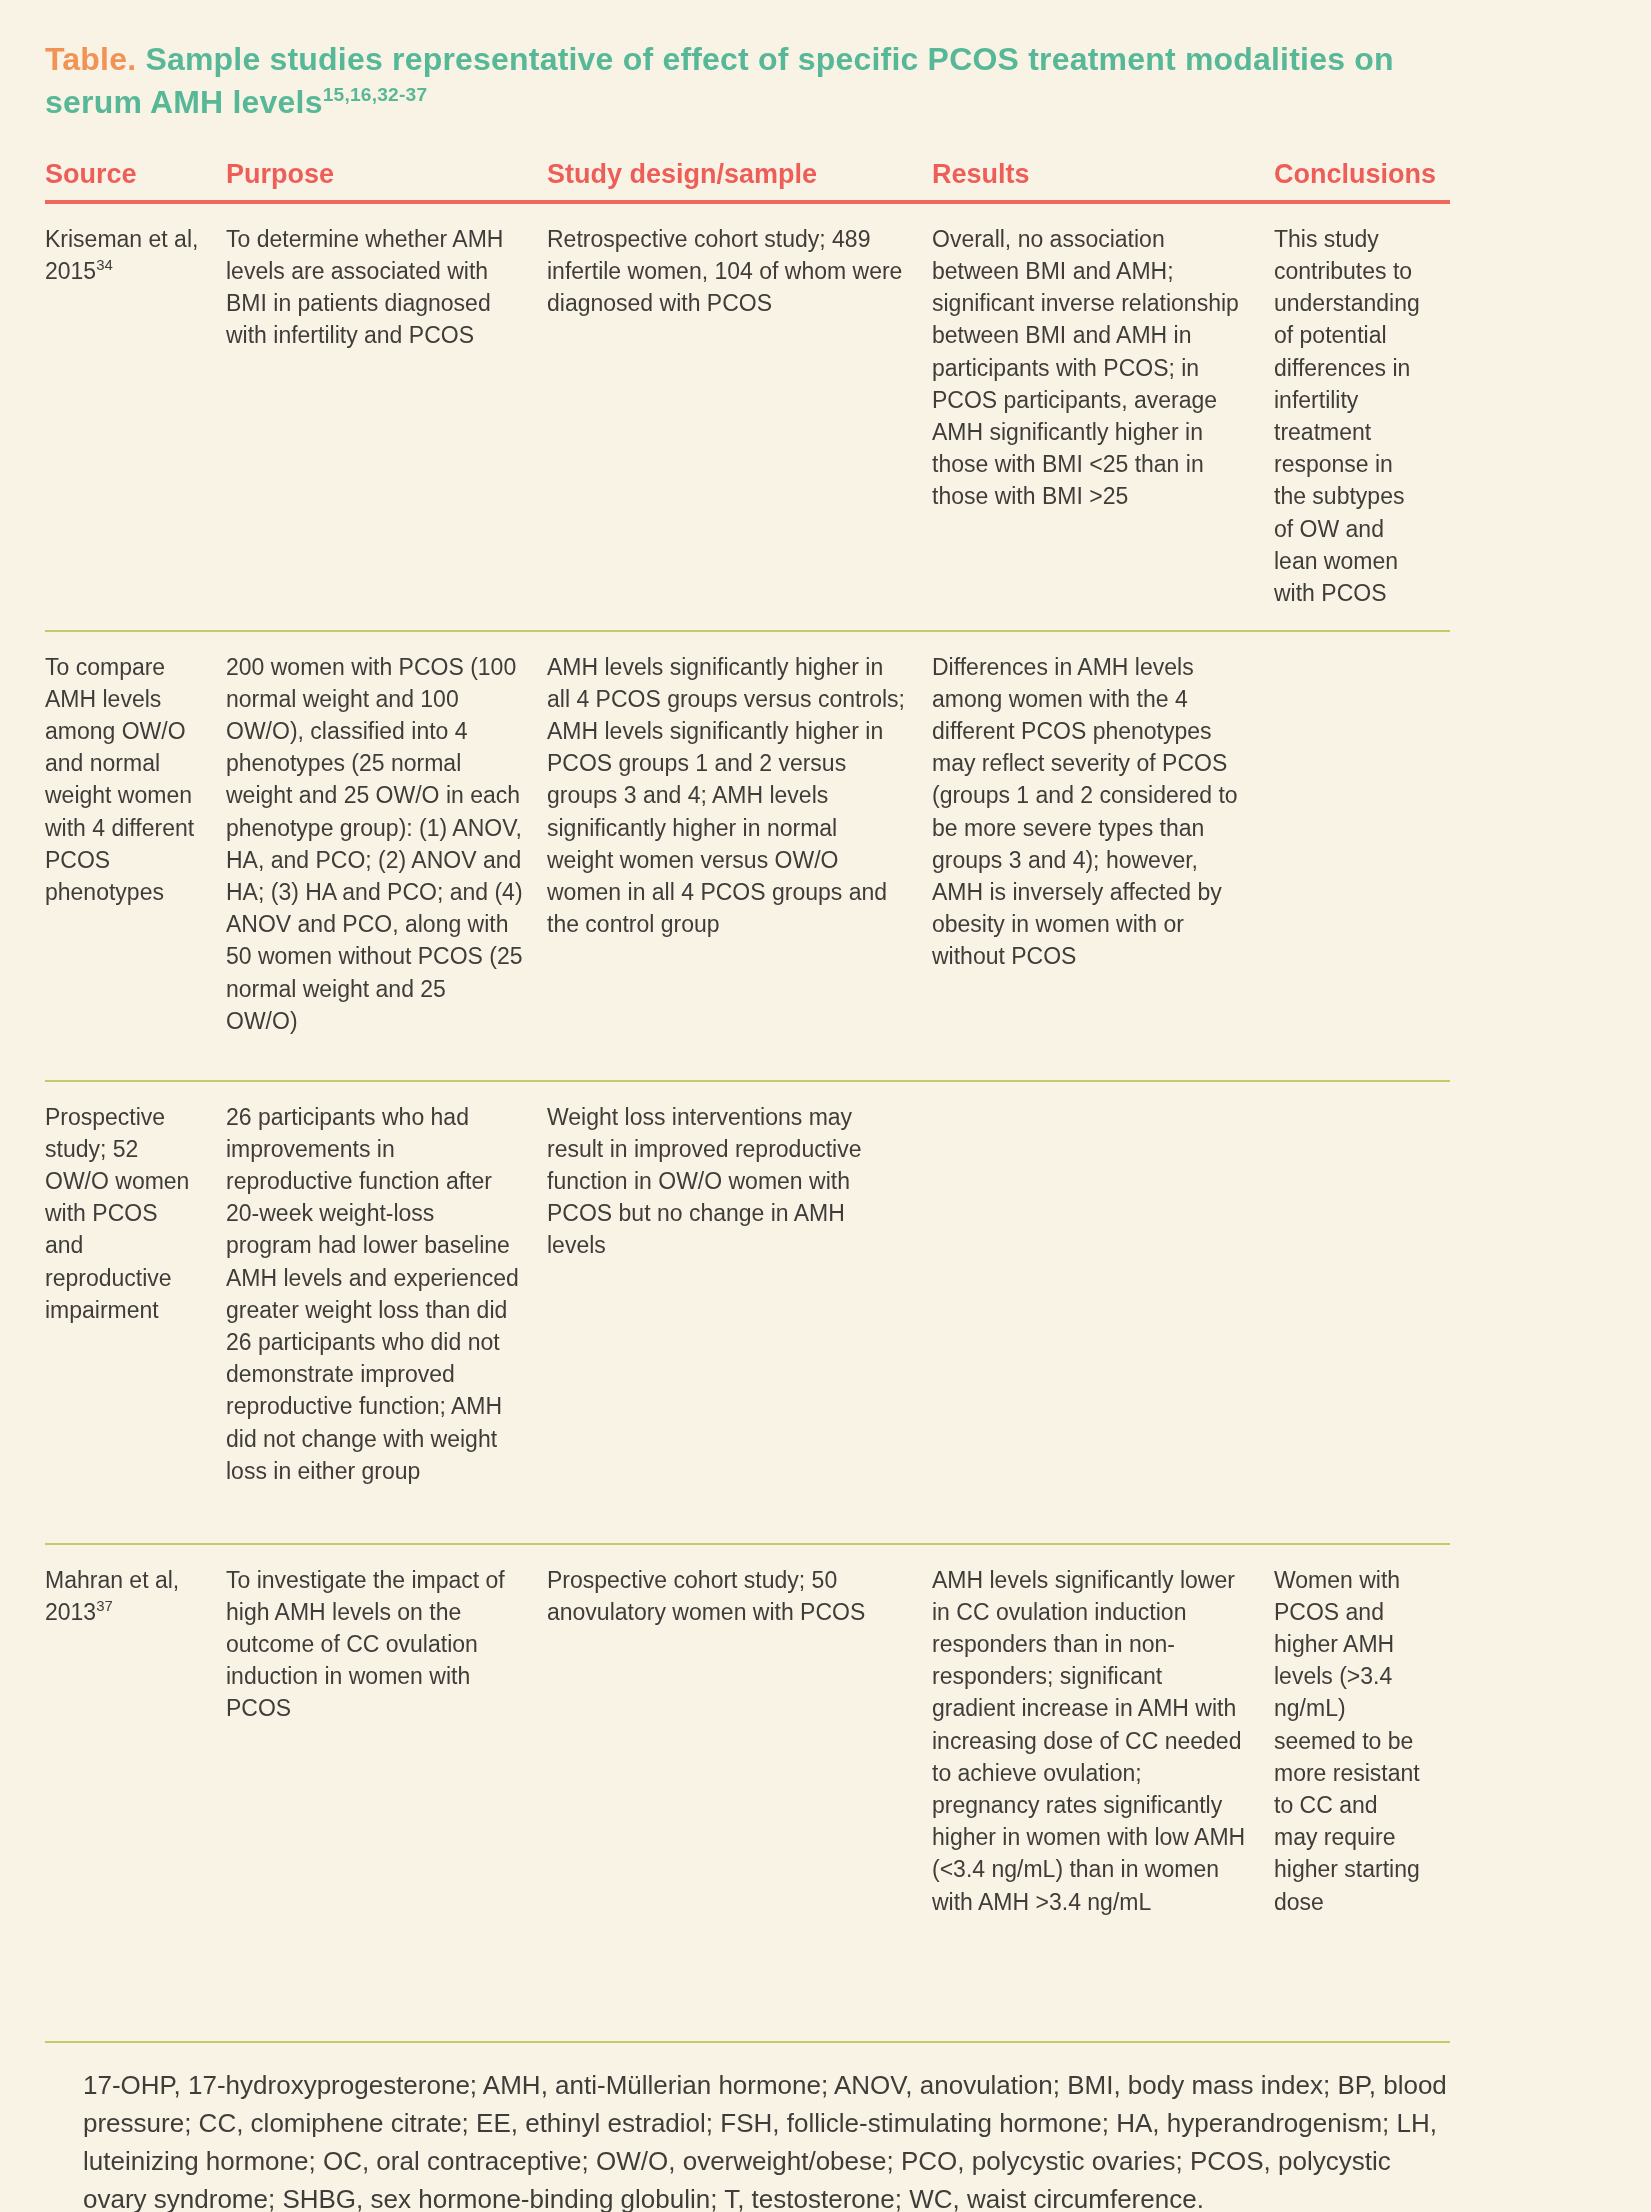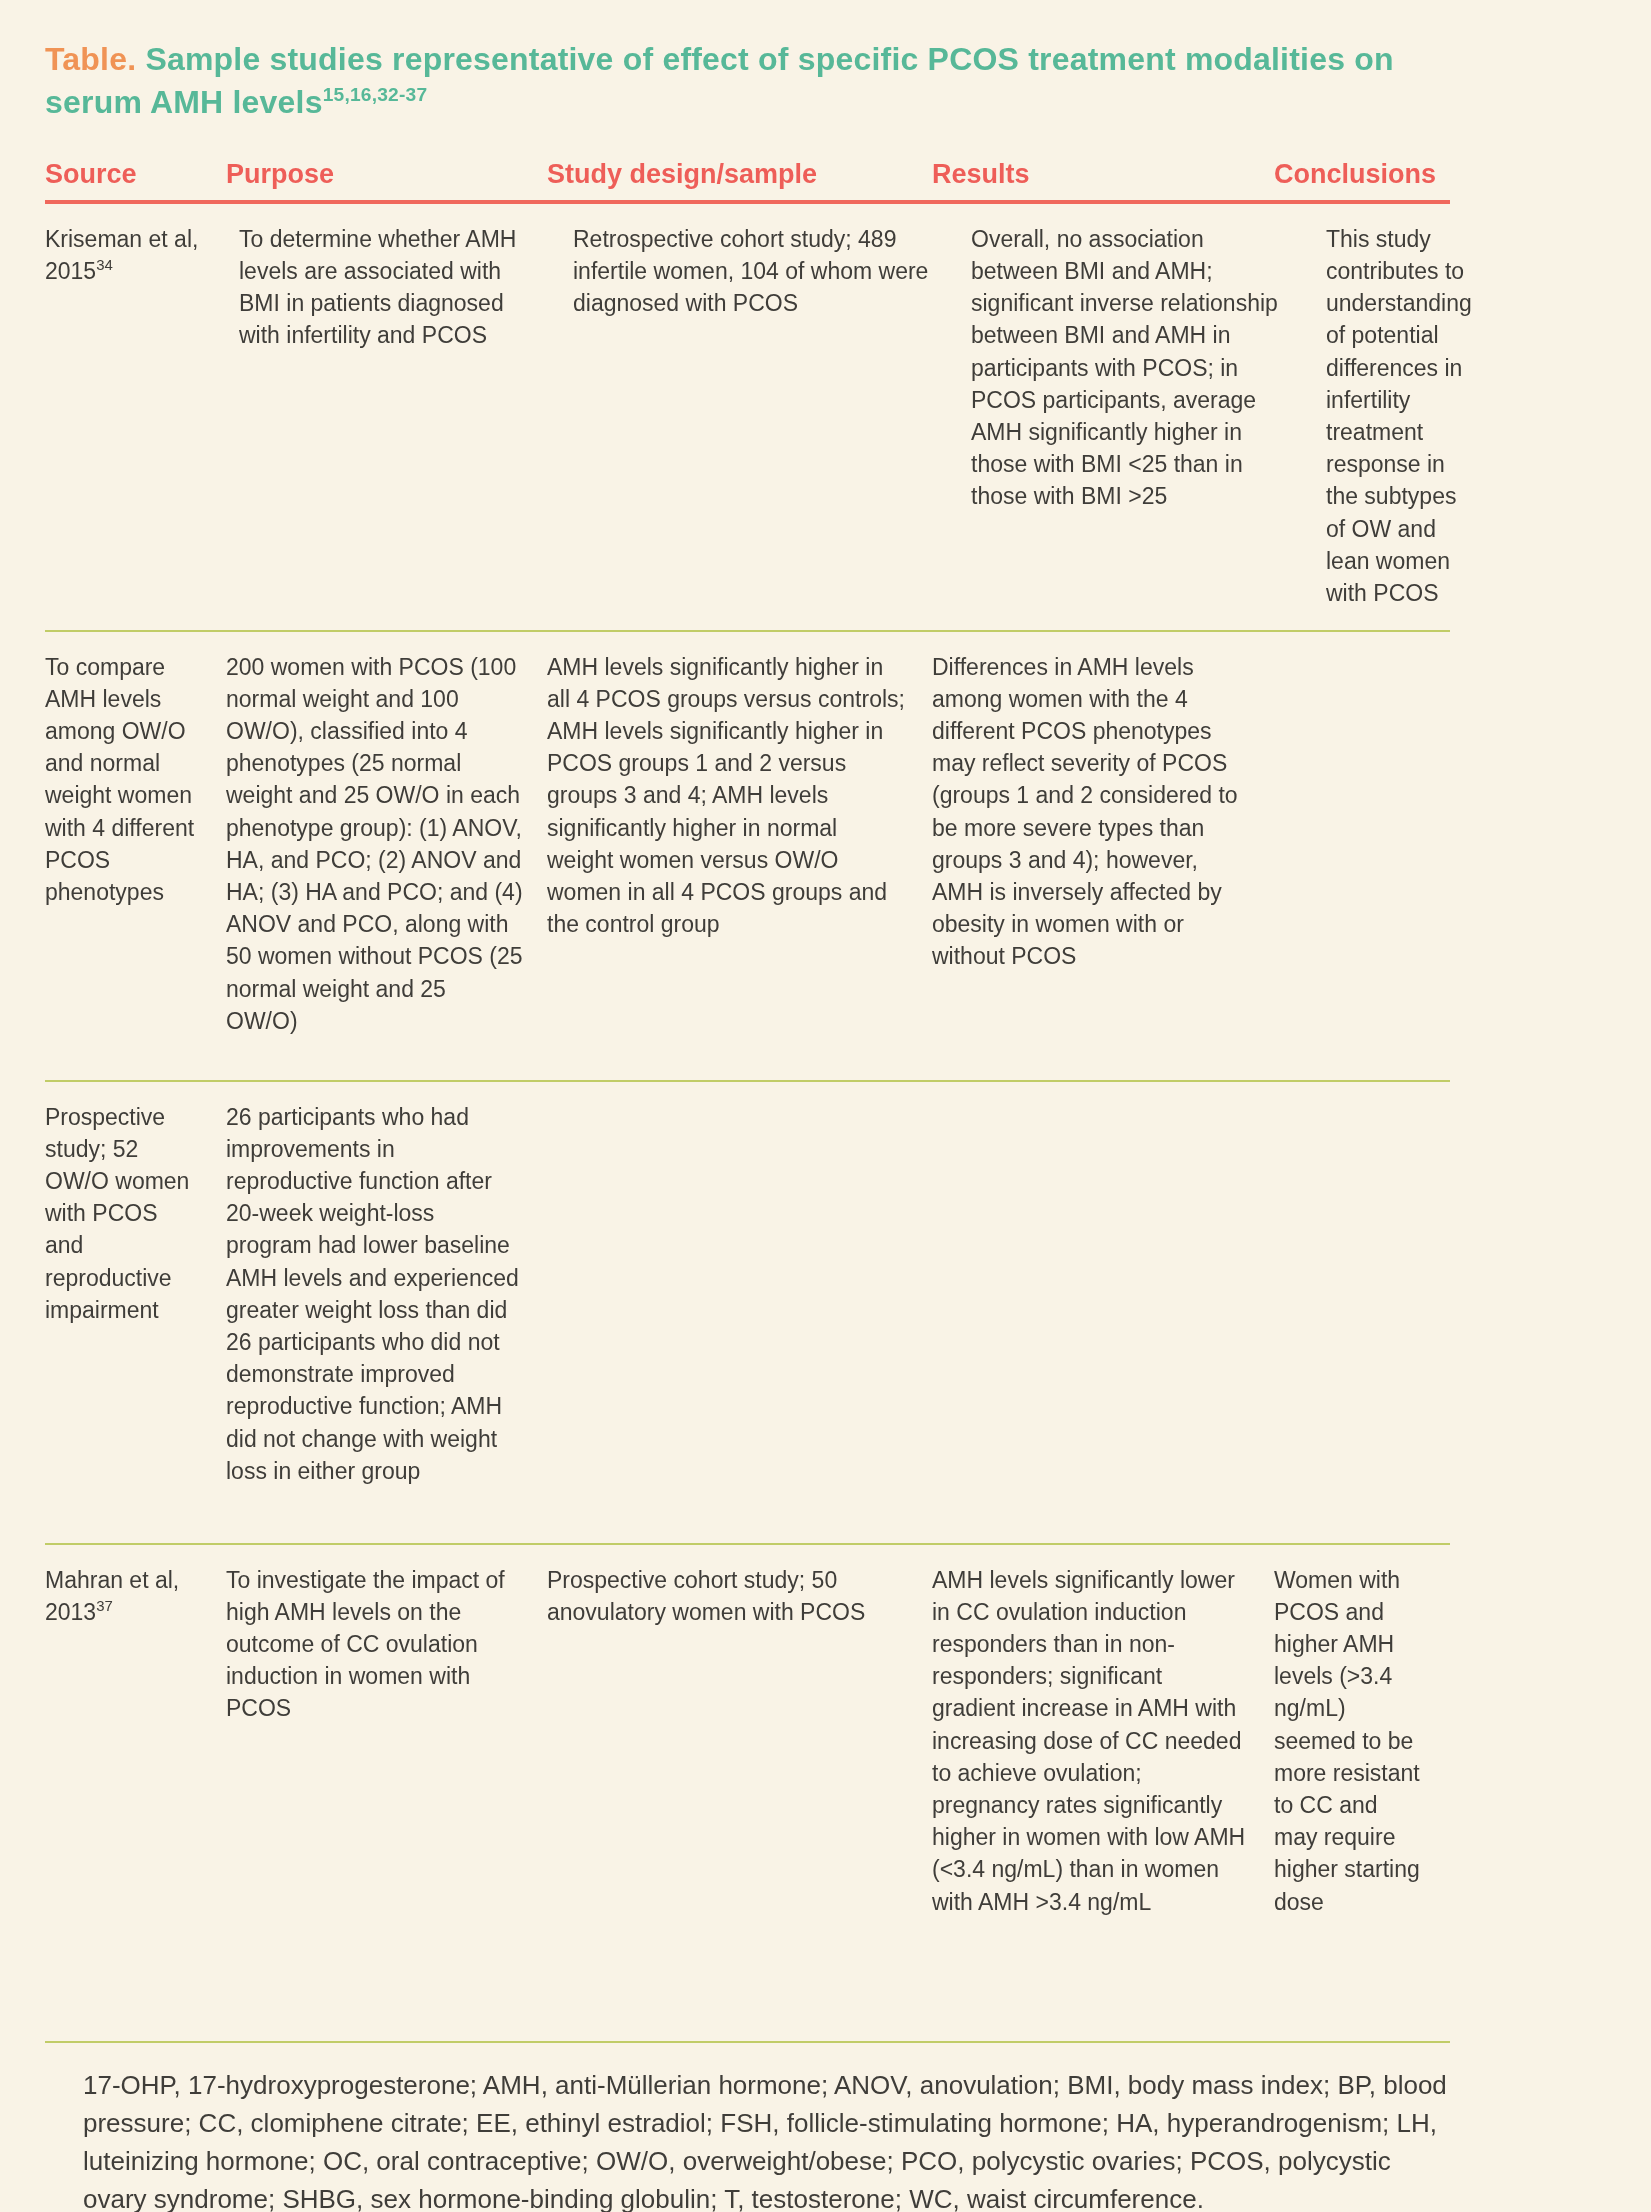--- a/index.html
+++ b/index.html
@@ -41,21 +41,21 @@
     font-weight: 700;
     font-size: 27px;
     padding-right: 20.6px;
   }
   .row {
     box-sizing: border-box;
     border-bottom: 2.6px solid #c1cc67;
     padding-top: 19px;
     padding-bottom: 20.6px;
   }
-  .row-1 { min-height: 363px; gap: 13px; }
+  .row-1 { min-height: 363px; }
   .row-2 { min-height: 450px; }
   .row-3 { min-height: 463px; }
   .row-4 { min-height: 498px; }
   .cell {
     font-size: 23px;
     line-height: 1.40;
     padding-right: 24px;
   }
   .cell sup { font-size: 0.65em; }
   .footnote {
@@ -94,20 +94,21 @@
   <div class="grid row row-2">
     <div class="cell">To compare AMH levels among OW/O and normal weight women with 4 different PCOS phenotypes</div>
     <div class="cell">200 women with PCOS (100 normal weight and 100 OW/O), classified into 4 phenotypes (25 normal weight and 25 OW/O in each phenotype group): (1) ANOV, HA, and PCO; (2) ANOV and HA; (3) HA and PCO; and (4) ANOV and PCO, along with 50 women without PCOS (25 normal weight and 25 OW/O)</div>
     <div class="cell">AMH levels significantly higher in all 4 PCOS groups versus controls; AMH levels significantly higher in PCOS groups 1 and 2 versus groups 3 and 4; AMH levels significantly higher in normal weight women versus OW/O women in all 4 PCOS groups and the control group</div>
     <div class="cell">Differences in AMH levels among women with the 4 different PCOS phenotypes may reflect severity of PCOS (groups 1 and 2 considered to be more severe types than groups 3 and 4); however, AMH is inversely affected by obesity in women with or without PCOS</div>
   </div>
 
   <div class="grid row row-3">
     <div class="cell">Prospective study; 52 OW/O women with PCOS and reproductive impairment</div>
     <div class="cell">26 participants who had improvements in reproductive function after 20-week weight-loss program had lower baseline AMH levels and experienced greater weight loss than did 26 participants who did not demonstrate improved reproductive function; AMH did not change with weight loss in either group</div>
+    <div class="cell">Weight loss interventions may result in improved reproductive function in OW/O women with PCOS but no change in AMH levels</div>
   </div>
 
   <div class="grid row row-4">
     <div class="cell"><span>Mahran et al, 2013</span><sup>37</sup></div>
     <div class="cell">To investigate the impact of high AMH levels on the outcome of CC ovulation induction in women with PCOS</div>
     <div class="cell">Prospective cohort study; 50 anovulatory women with PCOS</div>
     <div class="cell">AMH levels significantly lower in CC ovulation induction responders than in non-responders; significant gradient increase in AMH with increasing dose of CC needed to achieve ovulation; pregnancy rates significantly higher in women with low AMH (&lt;3.4 ng/mL) than in women with AMH &gt;3.4 ng/mL</div>
     <div class="cell">Women with PCOS and higher AMH levels (&gt;3.4 ng/mL) seemed to be more resistant to CC and may require higher starting dose</div>
   </div>
 

